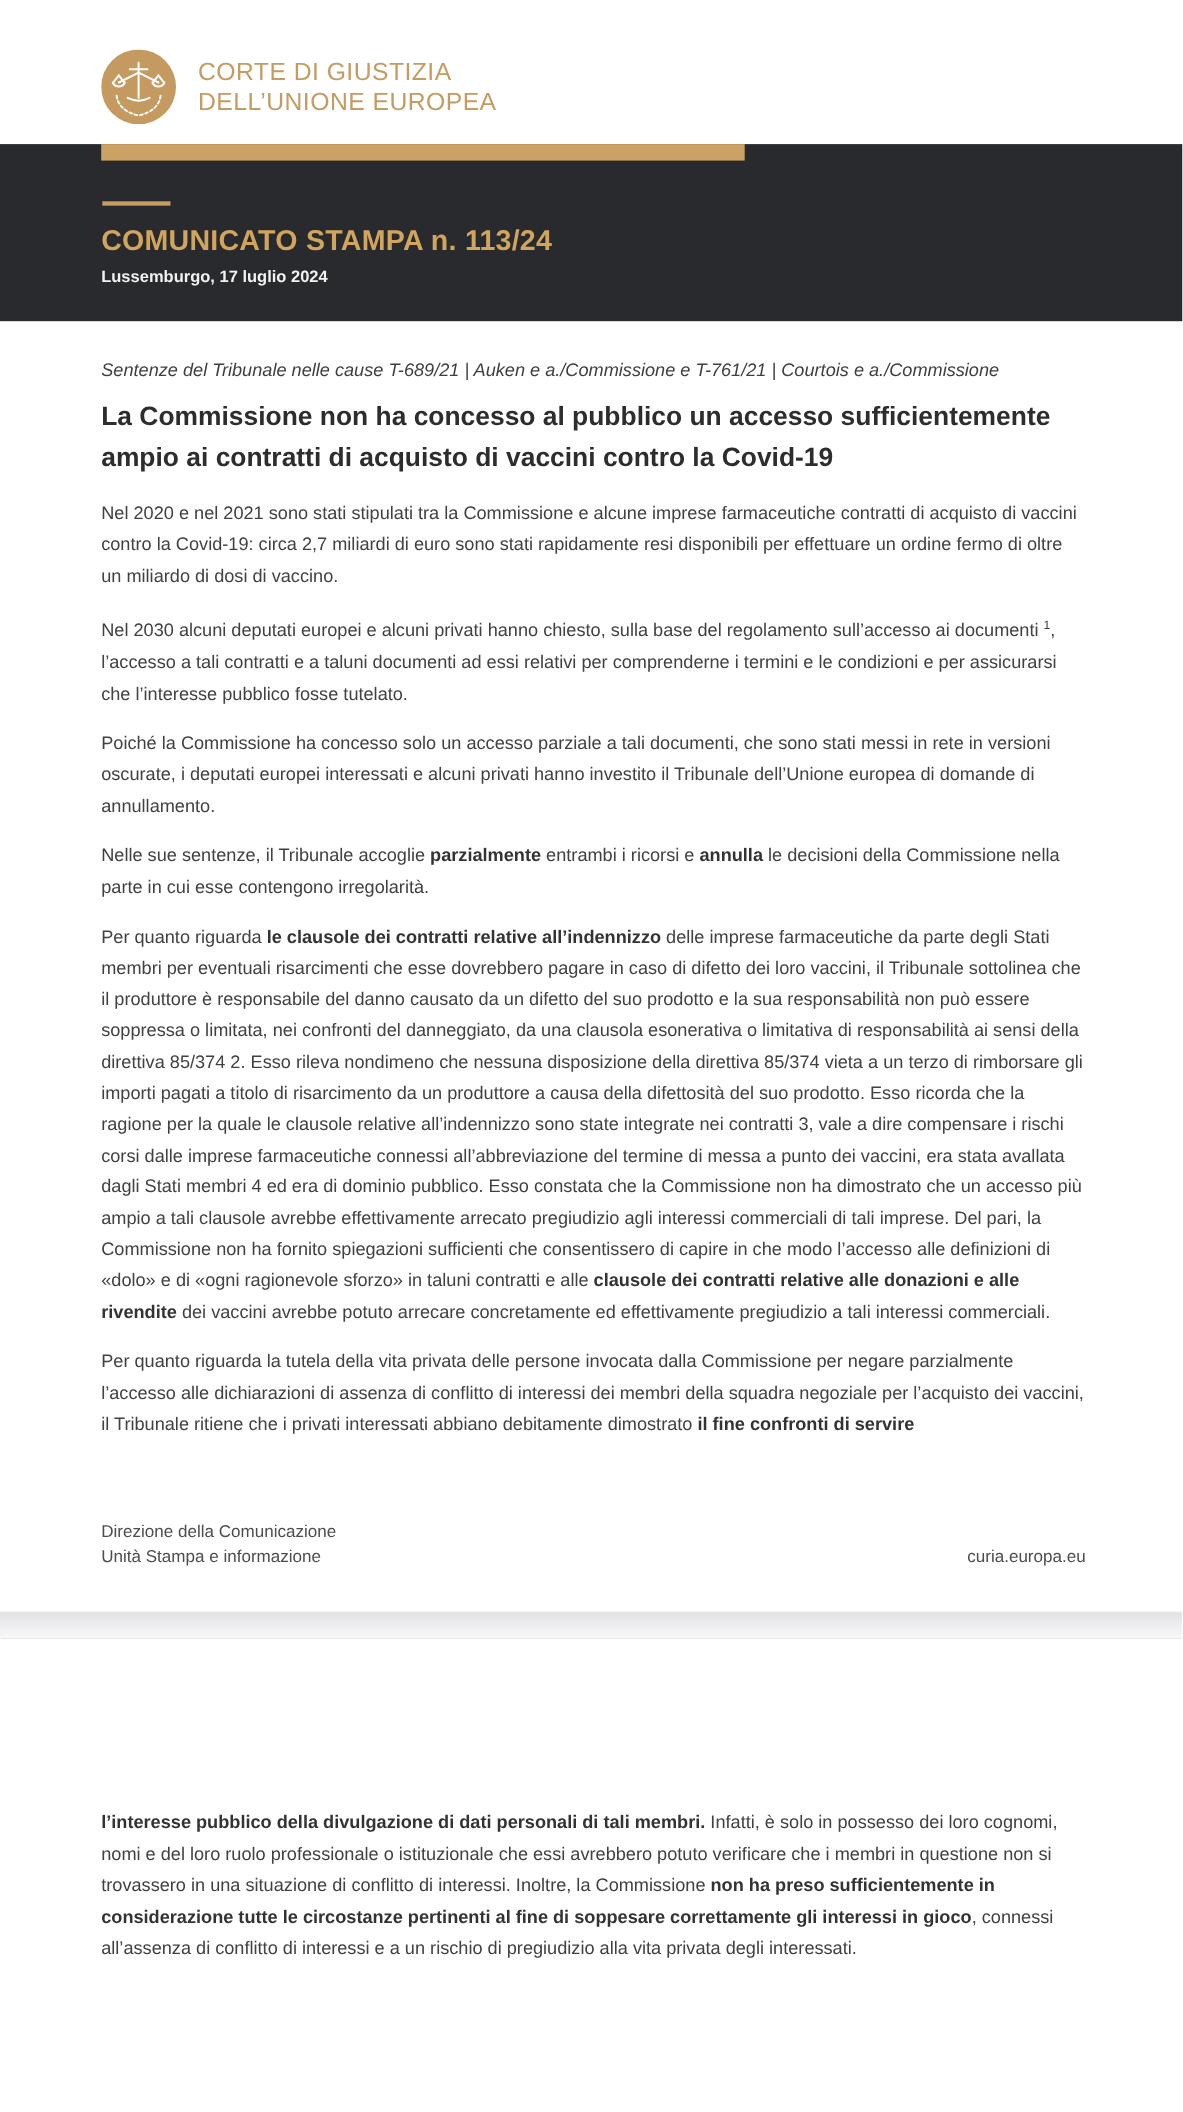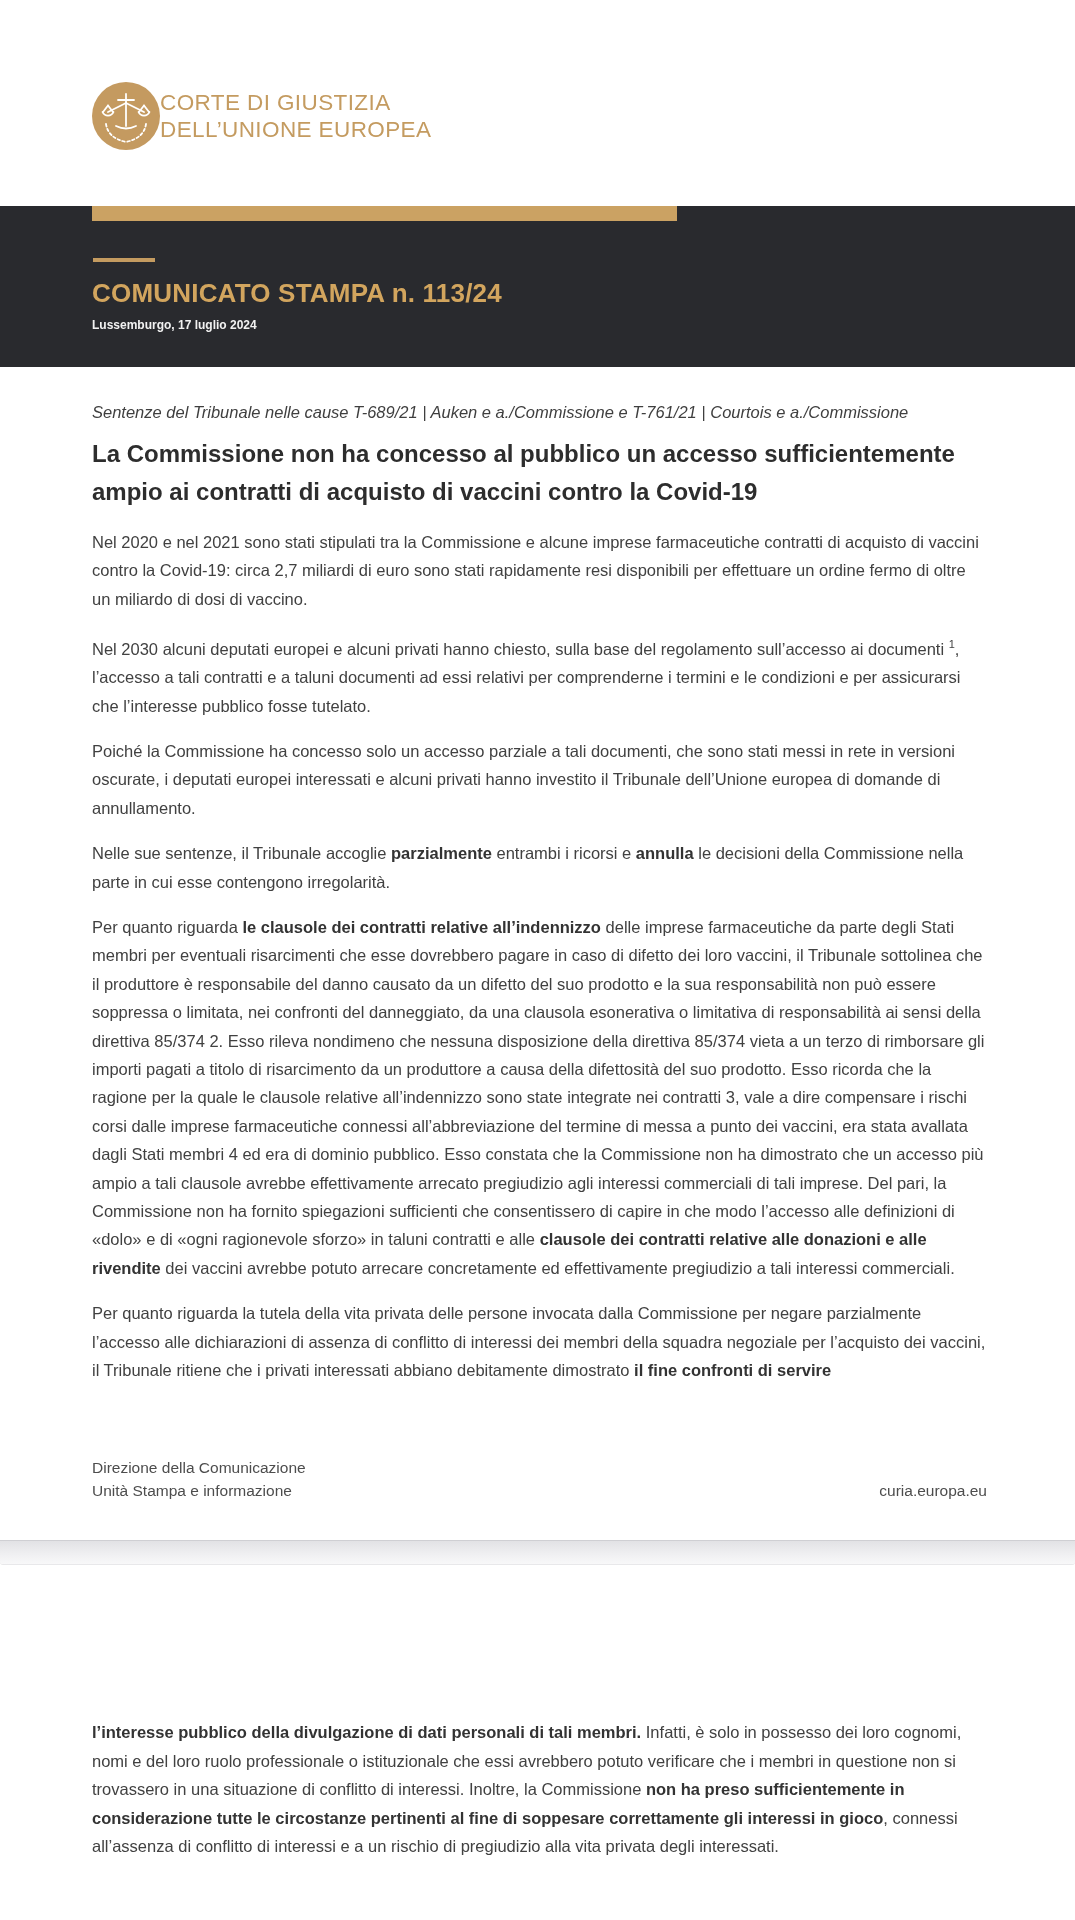--- a/index.html
+++ b/index.html
@@ -7,22 +7,22 @@
   body {
     width: 1075px; height: 1920px; overflow: hidden;
     background: #ffffff;
     font-family: "Liberation Sans", "DejaVu Sans", sans-serif;
     color: #414141;
   }
   .page { background: #fff; }
 
   
   .logo-row {
-    height: 206px;
-    display: flex; align-items: center; 
+    height: 131px;
+    display: flex; align-items: center; gap: 20px;
     padding-left: 92px; padding-top: 26px;
   }
   .logo-badge { width: 68px; height: 68px; flex: 0 0 auto; }
   .logo-text {
     font-size: 22.5px; line-height: 27px; letter-spacing: 0.4px;
     color: #C49B60;
   }
 
   
   .banner {
@@ -39,21 +39,21 @@
     position: absolute; top: 52px; left: 93px;
     width: 62px; height: 4px; background: #C49B60;
   }
   .banner-title {
     position: absolute; top: 72px; left: 92px;
     font-size: 26px; font-weight: 700; color: #D2A55E;
     letter-spacing: 0.2px;
   }
   .banner-date {
     position: absolute; top: 112px; left: 92px;
-    font-size: 12px; font-weight: 700; color: #F2F2F2;
+    font-size: 15px; font-weight: 700; color: #F2F2F2;
   }
 
   
   .content { padding: 0 88px 0 92px; }
   .case-ref {
     margin-top: 31px;
     font-size: 16.5px; line-height: 28px; color: #3F3F3F; font-style: italic;
   }
   .doc-title {
     margin-top: 9px;

